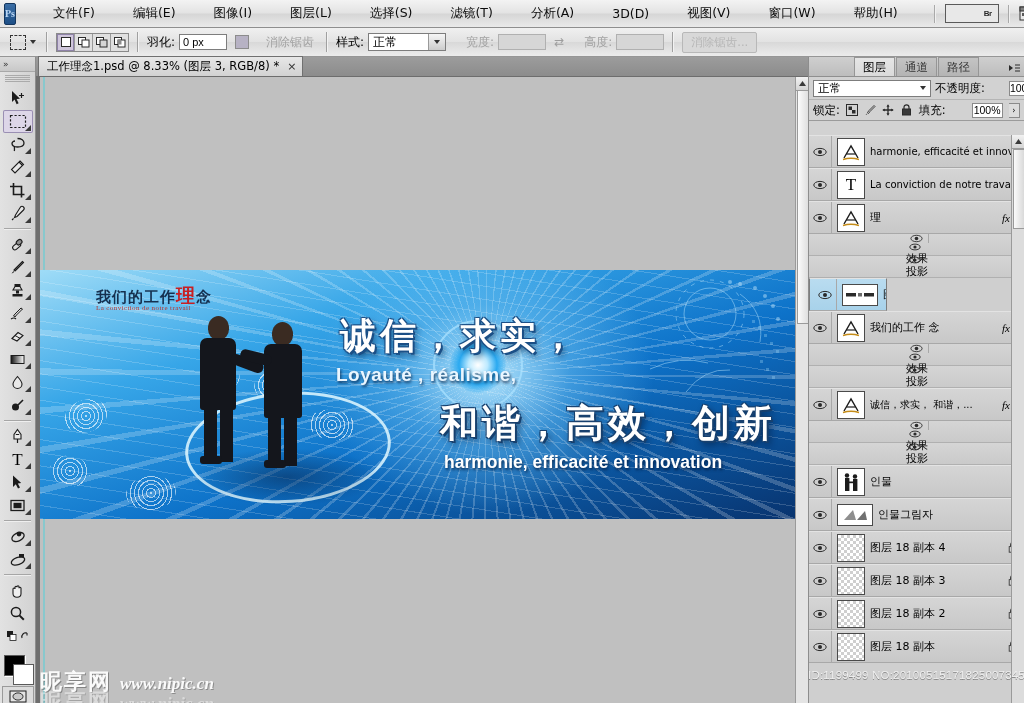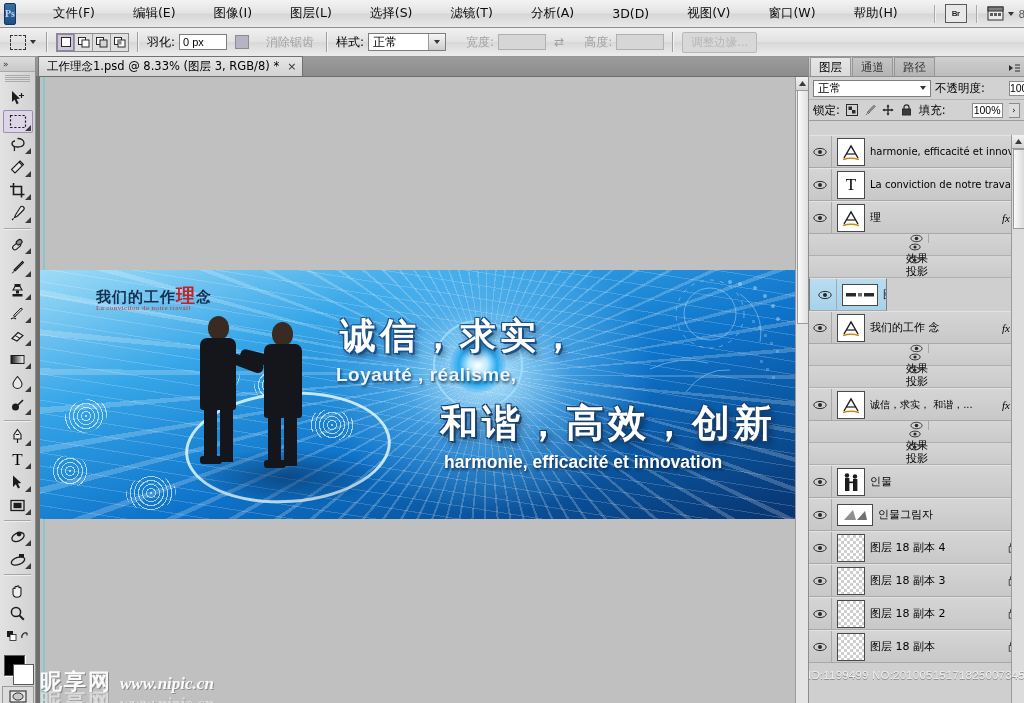--- a/index.html
+++ b/index.html
@@ -32,21 +32,21 @@
   }
   .mb-right{margin-left:auto;display:flex;align-items:center;padding-right:6px;}
   .mb-sep{width:1px;height:18px;background:#a9a9a9;margin:0 7px;border-right:1px solid #f0f0f0;}
   .icbtn{
     display:flex;align-items:center;justify-content:center;
     height:20px;min-width:20px;padding:0 2px;cursor:default;color:#2a2a2a;
   }
   .br-box{
     width:20px;height:17px;border:1px solid #5a5a5a;background:#e8e8e8;
     font-size:8px;font-weight:bold;display:flex;align-items:center;justify-content:center;
-    font-family:"Liberation Sans",sans-serif;letter-spacing:-0.5px;
+    font-family:"Liberation Sans",sans-serif;letter-spacing:-0.5px;padding-left:32px;
   }
   .caret{
     width:0;height:0;border-left:3.5px solid transparent;border-right:3.5px solid transparent;
     border-top:4px solid #333;margin-left:4px;
   }
   .zoomval{font-size:11px;color:#555;padding:0 3px;font-family:"Liberation Sans",sans-serif;}
 
   
   .optbar{
     position:absolute;left:0;top:28px;width:1024px;height:29px;
@@ -218,21 +218,21 @@
     text-shadow:1px 2px 3px rgba(0,25,60,.85);
   }
 
   
   .rpanel{
     position:absolute;left:808px;top:57px;width:216px;height:646px;
     background:#d2d2d2;border-left:1px solid #8d8d8d;box-sizing:border-box;
   }
   .panel-tabs{
     height:19px;background:linear-gradient(to bottom,#cfcfcf,#bdbdbd);
-    border-bottom:1px solid #8f8f8f;display:flex;align-items:flex-end;position:relative;
+    border-bottom:1px solid #8f8f8f;display:flex;align-items:flex-end;position:relative;padding-left:44px;
   }
   .ptab{
     height:18px;padding:0 8px;font-size:11.5px;display:flex;align-items:center;
     background:linear-gradient(to bottom,#c4c4c4,#b4b4b4);
     border:1px solid #969696;border-bottom:none;margin-left:1px;color:#333;
   }
   .ptab.on{background:linear-gradient(to bottom,#e6e6e6,#dadada);color:#000;}
   .pmenu{position:absolute;right:3px;bottom:3px;display:flex;align-items:center;}
   .blendrow{
     height:22px;display:flex;align-items:center;padding:0 4px;gap:4px;
@@ -459,21 +459,21 @@
     <span style="width:8px"></span>
     <span class="lbl dim">宽度:</span>
     <span class="tf dis"></span>
     <span style="width:8px"></span>
     <span class="swapic">⇄</span>
     <span style="width:8px"></span>
     <span class="lbl dim">高度:</span>
     <span class="tf dis"></span>
 
     <div class="ob-sep"></div>
-    <span class="btn-refine">调整边缘...</span>
+    <span class="btn-refine">消除锯齿...</span>
   </div>
 
   <div class="toolbox">
     <div class="tb-grip">»</div>
     <div class="tb-dots"></div>
 
     <div class="tool">
       <svg width="17" height="17" viewBox="0 0 17 17">
         <path d="M3 1 L3 12 L5.6 9.6 L7.6 14.2 L9.6 13.3 L7.6 8.9 L11 8.7 Z" fill="#1c1c1c"></path>
         <path d="M12.5 3 v5 M10 5.5 h5" stroke="#1c1c1c" stroke-width="1.2"></path>

